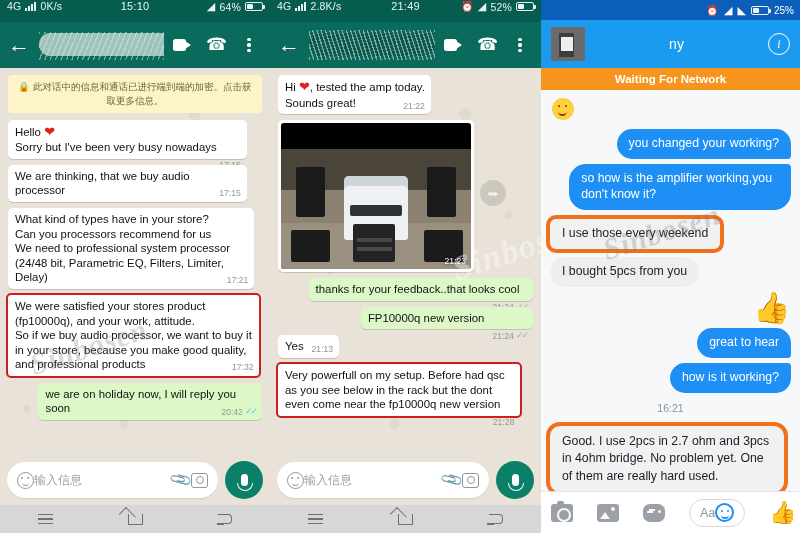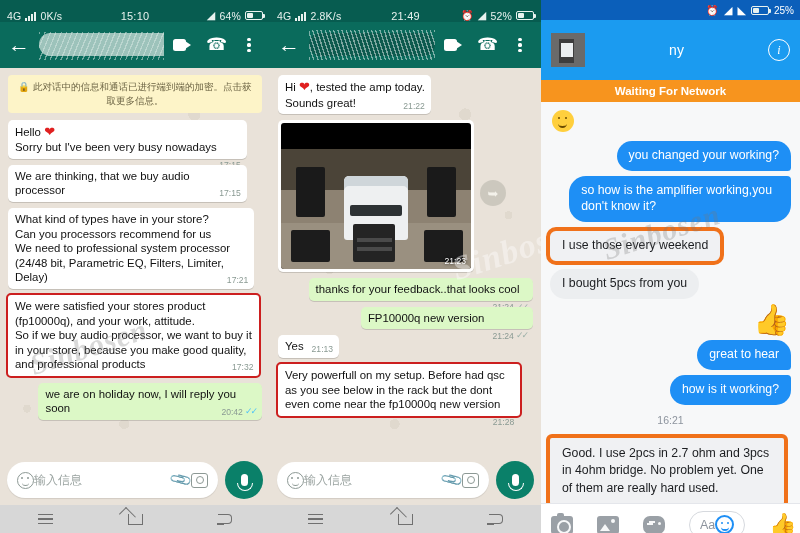--- a/index.html
+++ b/index.html
@@ -12,21 +12,21 @@
 
   
   .panel { position: relative; height: 533px; overflow: hidden; }
   .p1 { width: 270px; }
   .p2 { width: 271px; }
   .p3 { width: 259px; }
 
   
   .wa-status {
     height: 22px; background: #075c50; color: #e8f2ef;
-    display: flex; align-items: flex-end; padding: 0 7px;
+    display: flex; align-items: flex-start; padding: 0 7px;
     font-size: 10.5px; letter-spacing: .2px;
   }
   .wa-status .left { display: flex; align-items: center; gap: 4px; }
   .wa-status .mid { position: absolute; left: 0; right: 0; text-align: center;
                     font-size: 11px; pointer-events: none; }
   .wa-status .right { margin-left: auto; display: flex; align-items: center; gap: 4px; }
   .sig-bars { display: inline-flex; align-items: flex-end; gap: 1px; height: 10px; }
   .sig-bars i { width: 2px; background: #e8f2ef; display: block; }
   .sig-bars i:nth-child(1){height:3px}.sig-bars i:nth-child(2){height:5px}
   .sig-bars i:nth-child(3){height:7px}.sig-bars i:nth-child(4){height:9px}
@@ -161,21 +161,21 @@
               border-radius: 0; position:relative; }
   .nav-home::before{content:'';position:absolute;left:-2.6px;top:-7px;width:13px;height:9px;
      border-top:1.8px solid #707070;border-left:1.8px solid #707070;transform:rotate(45deg);transform-origin:0 0;}
   .nav-back { width:14px; height:10px; border:1.8px solid #707070; border-left:none;
               border-radius:0 4px 4px 0; position:relative; }
   .nav-back::after{content:'';position:absolute;left:-1.8px;bottom:-1.8px;width:7px;height:1.8px;background:#707070;}
 
   
   .fb-status { height: 20px; background:#0b5fba; color:#fff; display:flex; align-items:center;
                justify-content:flex-end; gap:5px; padding: 0 6px; font-size:10px; }
-  .fb-bar { height: 60px; background:#1b9bf0; display:flex; align-items:center;
+  .fb-bar { height: 48px; background:#1b9bf0; display:flex; align-items:center;
             padding: 8px 10px; gap:8px; position:relative; overflow:hidden; }
   .fb-avatar { width:34px; height:34px; border-radius:0; position:relative; overflow:hidden;
                background:#6a6a6a; flex:0 0 auto; }
   .fb-avatar::before{content:'';position:absolute;left:8px;top:6px;width:15px;height:24px;background:#3d3d3d;}
   .fb-avatar::after{content:'';position:absolute;left:10px;top:10px;width:12px;height:14px;background:#eceff1;}
   .fb-title { flex:1; color:#fff; font-size:14px; text-align:center; }
   .fb-info { width:22px; height:22px; border-radius:50%; border:1.7px solid #fff; color:#fff;
              font-size:12px; font-style:italic; display:flex; align-items:center;
              justify-content:center; font-family:"Liberation Serif", serif; flex:0 0 auto;}
   .fb-waiting { height:22px; background:#f7941e; color:#fff; font-size:11.5px;
@@ -507,21 +507,21 @@
         <span class="fb-b out flat-b">great to hear</span>
       </div>
 
       <div class="fb-row out">
         <span class="fb-b out flat-t">how is it working?</span>
       </div>
 
       <div class="fb-time">16:21</div>
 
       <div class="fb-row" style="margin-top:12px;">
-        <span class="fb-b in fb-hl" style="max-width:97%; border-radius:2px; line-height:1.42;">Good. I use 2pcs in 2.7 ohm and 3pcs in 4ohm bridge. No problem yet. One of them are really hard used.</span>
+        <span class="fb-b in fb-hl" style="max-width:97%; border-radius:10px; line-height:1.42;">Good. I use 2pcs in 2.7 ohm and 3pcs in 4ohm bridge. No problem yet. One of them are really hard used.</span>
       </div>
     </div>
 
     <div class="fb-input">
       <span class="fb-ic camera"></span>
       <span class="fb-ic gallery"></span>
       <span class="fb-ic game"></span>
       <span class="fb-aa">
         <span class="ph">Aa</span>
         <span class="fb-emoji-b"></span>

